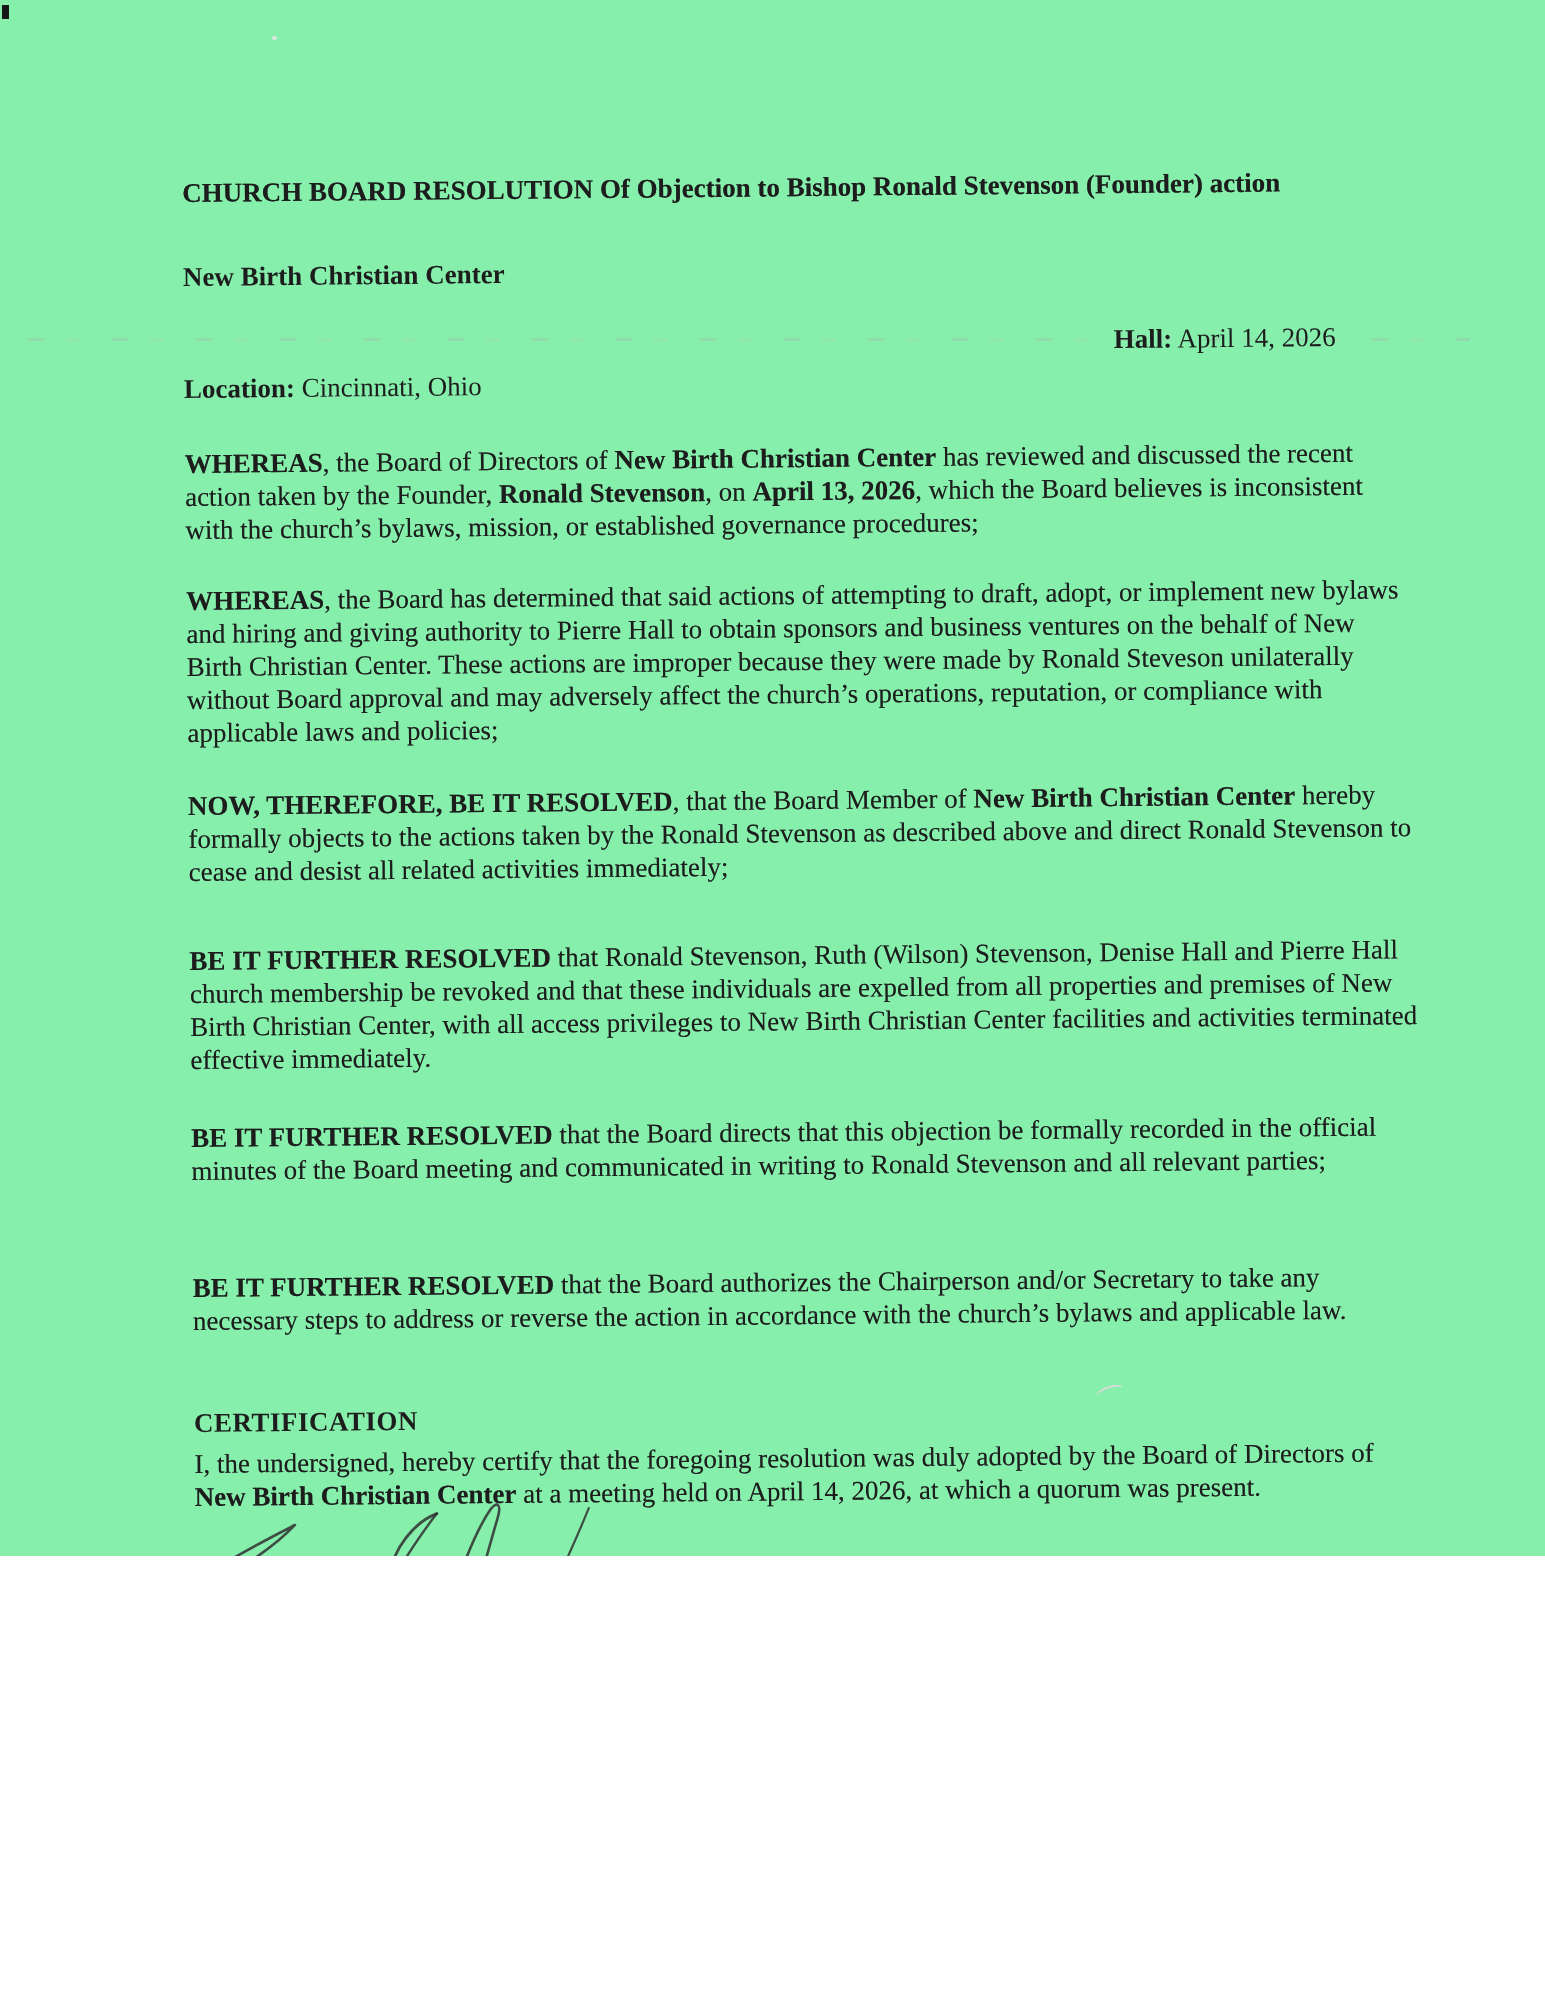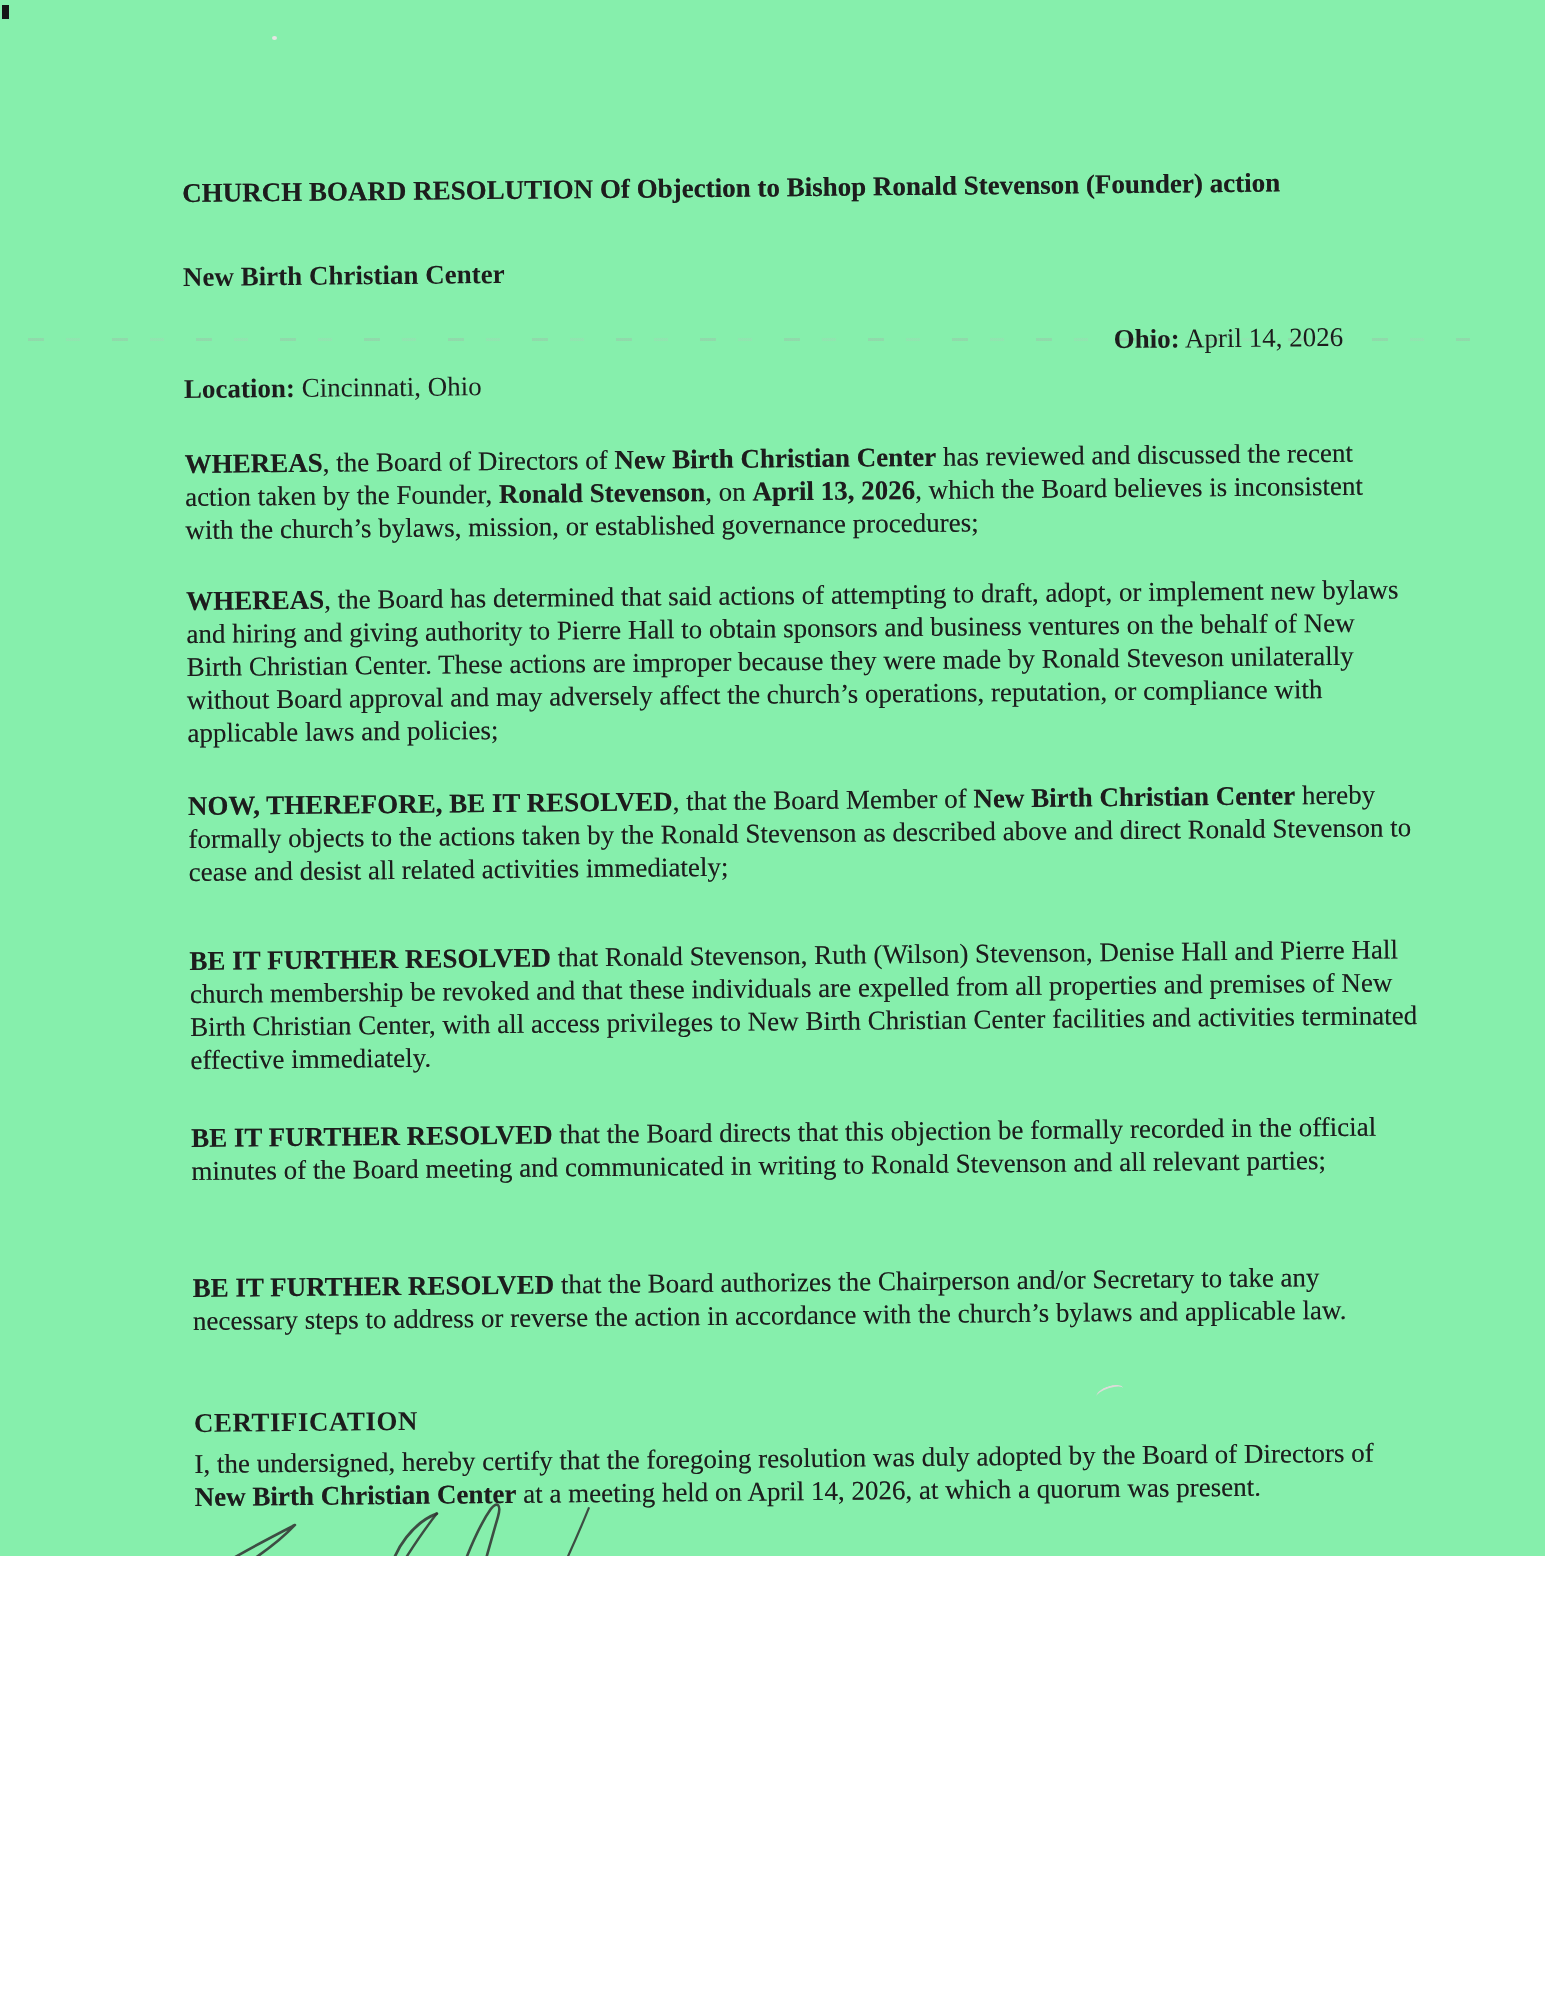--- a/index.html
+++ b/index.html
@@ -67,21 +67,21 @@
   <div class="scan-line"></div>
   <div class="smudge-1"></div>
 
   <div class="content">
 
     <div class="abs doc-title">CHURCH BOARD RESOLUTION Of Objection to Bishop Ronald Stevenson (Founder) action</div>
 
     <div class="abs org-name">New Birth Christian Center</div>
 
     <div class="abs date-line">
-      <span class="lbl">Ohio:</span>
+      <span class="lbl">Hall:</span>
       <span>April 14, 2026</span>
     </div>
 
     <div class="abs loc-line">
       <span class="lbl">Location:</span>
       <span>Cincinnati, Ohio</span>
     </div>
 
     <div class="abs" id="paragraphs">
         <div class="para p1"><span class="bold">WHEREAS</span><span>, the Board of Directors of </span><span class="bold">New Birth Christian Center</span><span> has reviewed and discussed the recent action taken by the Founder, </span><span class="bold">Ronald Stevenson</span><span>, on </span><span class="bold">April 13, 2026</span><span>, which the Board believes is inconsistent with the church’s bylaws, mission, or established governance procedures;</span></div>

